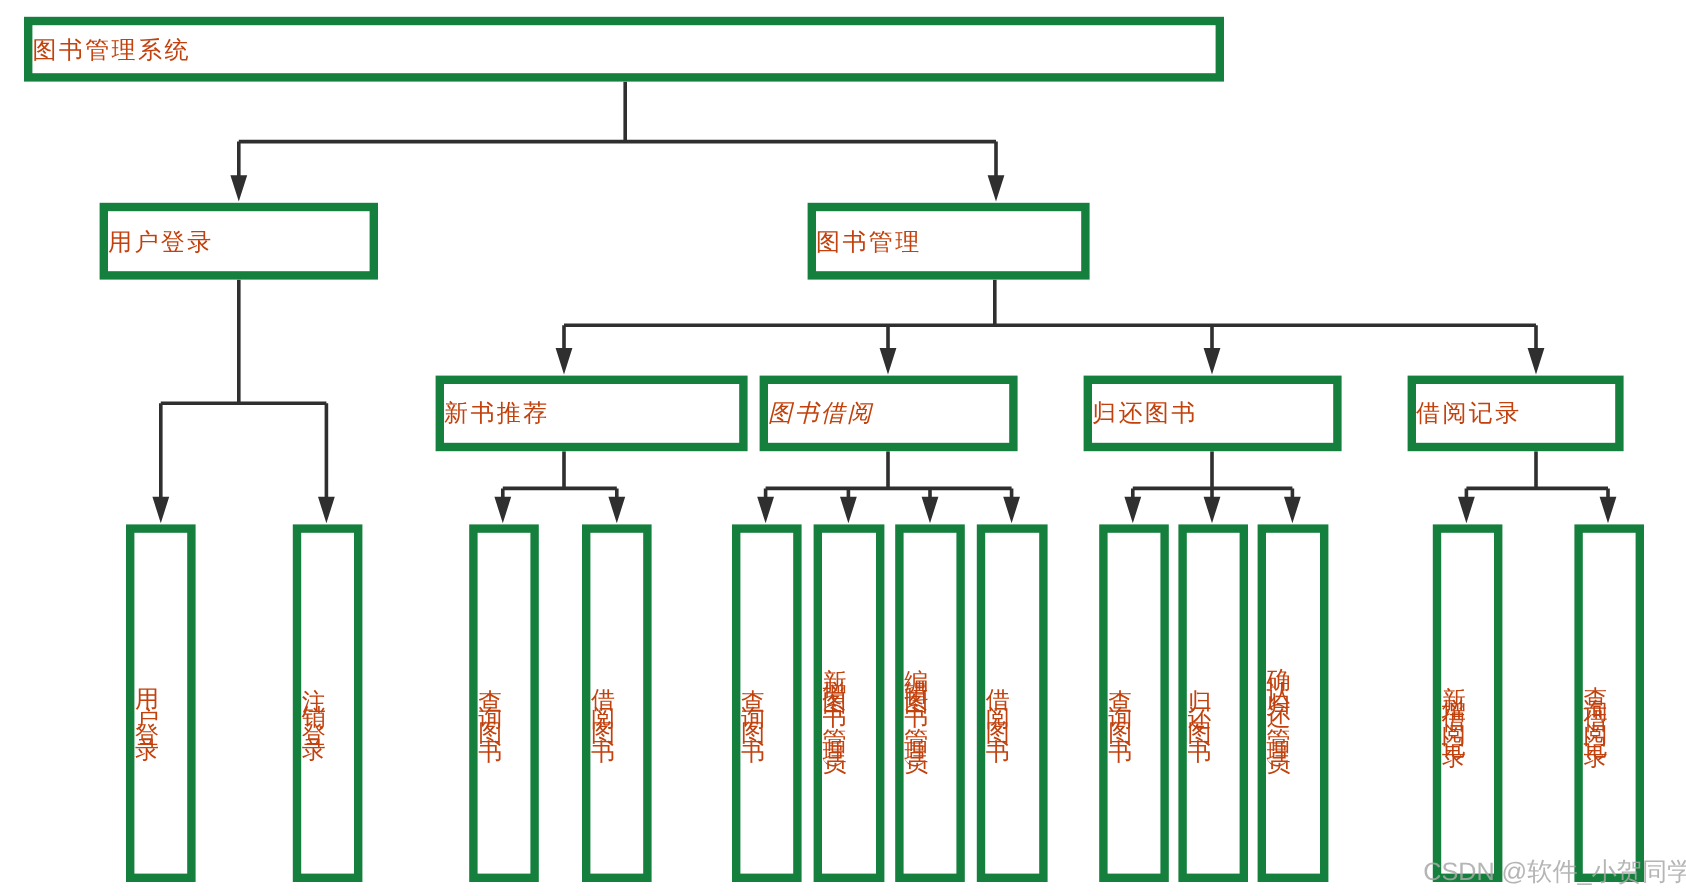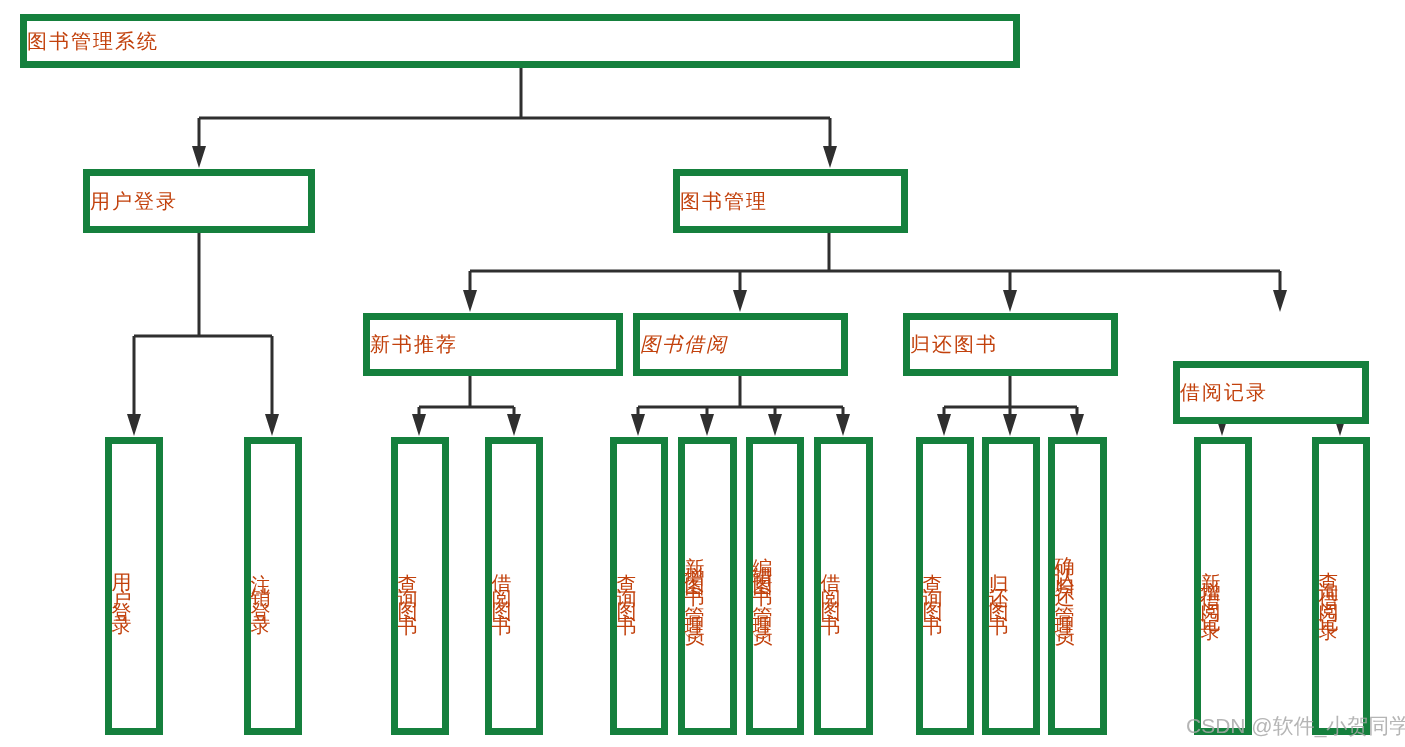--- a/index.html
+++ b/index.html
@@ -93,21 +93,21 @@
 
   <div class="box" style="left:363px; top:313px; width:260px; height:63px;">
     <span class="hlabel">新书推荐</span>
   </div>
   <div class="box" style="left:633px; top:313px; width:215px; height:63px;font-style:italic;">
     <span class="hlabel">图书借阅</span>
   </div>
   <div class="box" style="left:903px; top:313px; width:215px; height:63px;">
     <span class="hlabel">归还图书</span>
   </div>
-  <div class="box" style="left:1173px; top:313px; width:196px; height:63px;margin-top:48px;">
+  <div class="box" style="left:1173px; top:313px; width:180px; height:63px;">
     <span class="hlabel">借阅记录</span>
   </div>
 
   <div class="box" style="left:105px; top:437px; width:58px; height:298px;">
     <span class="vlabel">用户登录</span>
   </div>
   <div class="box" style="left:244px; top:437px; width:58px; height:298px;">
     <span class="vlabel">注销登录</span>
   </div>
 

